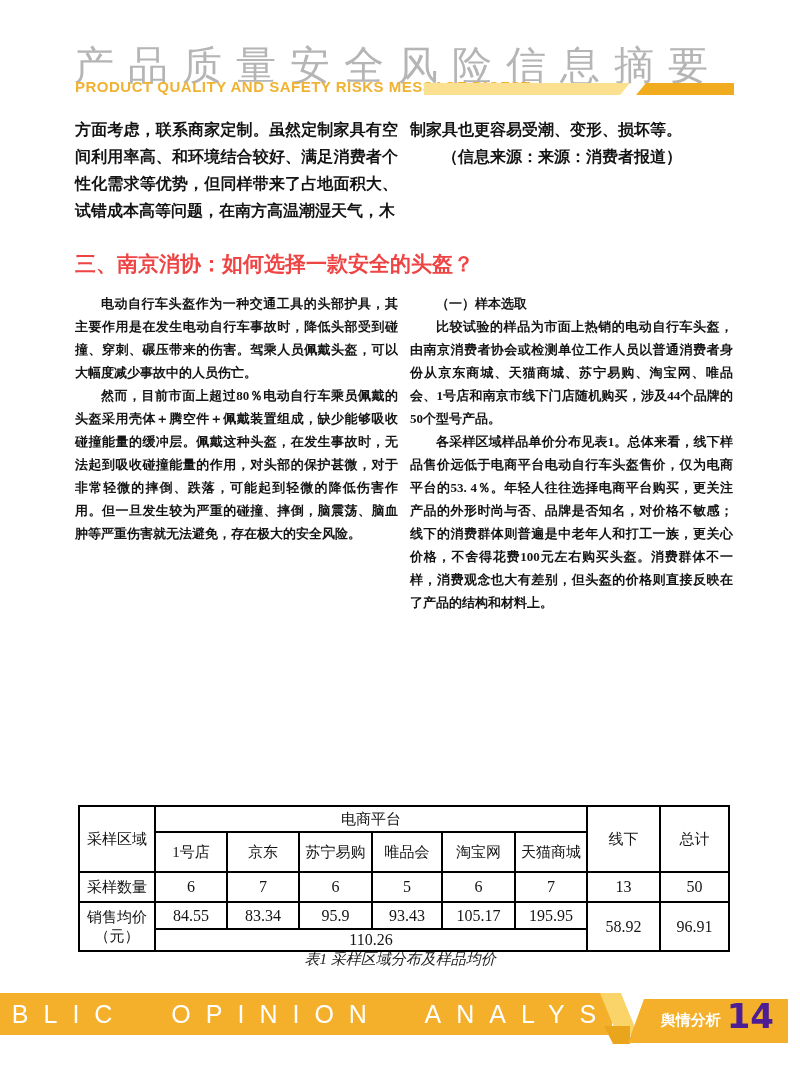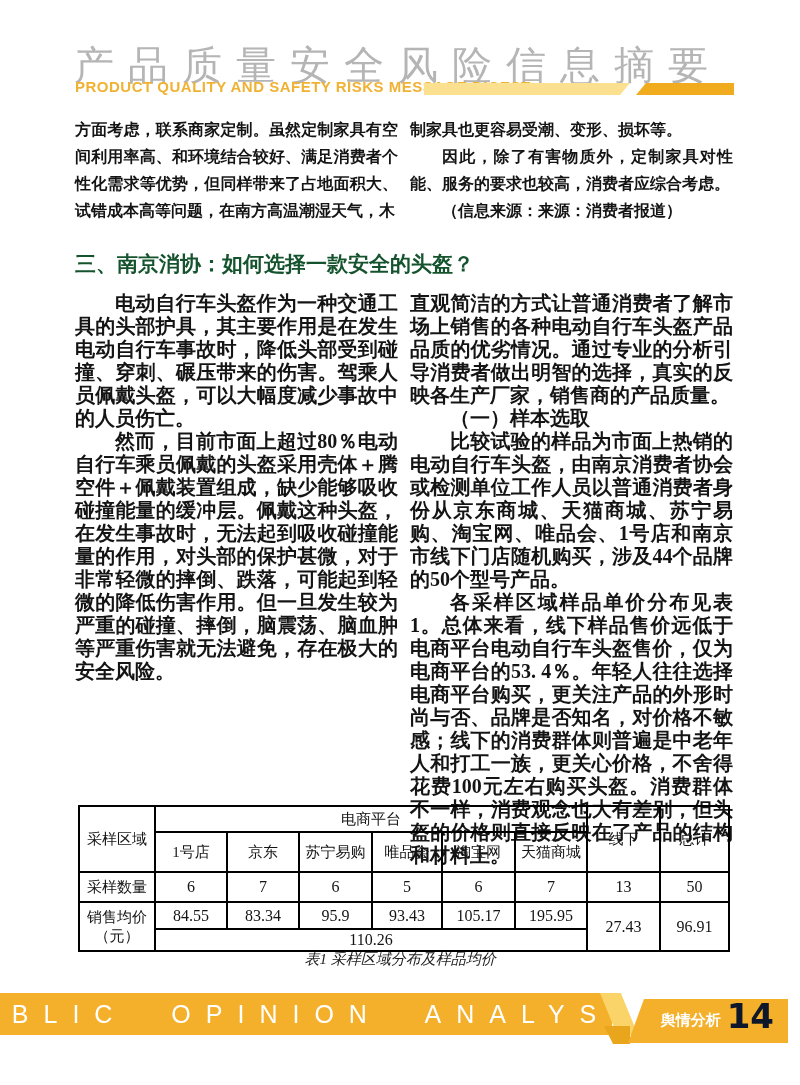--- a/index.html
+++ b/index.html
@@ -18,23 +18,23 @@
   .bar-dark{position:absolute;left:636px;top:83px;width:98px;height:12px;background:#f0ac1e;
             clip-path:polygon(10px 0,100% 0,100% 100%,0 100%);}
 
   
   .col{position:absolute;width:323px;text-align:justify;font-weight:600;color:#141414;}
   .intro{top:116px;font-size:16px;line-height:27px;}
   .col-left{left:75px;}
   .col-right{left:410px;}
   .col p{margin:0;}
   .indent{text-indent:2em;}
-  .main{top:292px;font-size:20px;line-height:23px;}
+  .main{top:292px;font-size:13px;line-height:23px;}
   .section-heading{position:absolute;left:75px;top:250px;width:660px;
-            font-size:21px;font-weight:bold;color:#14532d;}
+            font-size:21px;font-weight:bold;color:#ef4444;}
 
   
   .sample-table{position:absolute;left:78px;top:805px;width:650px;border-collapse:collapse;
             table-layout:fixed;font-size:15px;color:#141414;}
   .sample-table td{border:2px solid #000;text-align:center;vertical-align:middle;
             padding:0 2px;overflow:hidden;}
   .r-group td{height:24px;border-radius:7px;}
   .r-names td{height:38px;margin-top:33px;}
   .r-counts td{height:28px;}
   .r-prices td{height:25px;}
@@ -52,49 +52,47 @@
             clip-path:polygon(0 0,55% 0,100% 100%,45% 100%);}
   .footer-fold-dark{position:absolute;left:604px;top:1026px;width:26px;height:18px;background:#e9a51c;
             clip-path:polygon(0 0,100% 0,100% 100%,35% 100%);}
   .footer-right{position:absolute;left:628px;top:999px;width:160px;height:44px;background:#f4b02a;
             clip-path:polygon(16px 0,100% 0,100% 100%,0 100%);
             display:flex;align-items:flex-end;justify-content:flex-end;
             padding:0 14px 12px 0;box-sizing:border-box;}
   .page-label{font-family:"Liberation Sans","DejaVu Sans",sans-serif;
             font-size:15px;font-weight:bold;color:#ffffff;line-height:1;margin:0 6px 4px 0;}
   .page-number{font-family:"DejaVu Sans","Liberation Sans",sans-serif;
-            font-size:34px;font-weight:bold;color:#0f172a;line-height:.85;}
+            font-size:34px;font-weight:bold;color:#4c1d95;line-height:.85;}
 </style>
 </head>
 <body>
 
 <div class="page">
 
   <div class="cn-title">产品质量安全风险信息摘要</div>
   <div class="en-subtitle">PRODUCT QUALITY AND SAFETY RISKS MESSAGE DIGEST</div>
   <div class="bar-light"></div>
   <div class="bar-dark"></div>
 
   <div class="col col-left intro">
     <p>方面考虑，联系商家定制。虽然定制家具有空间利用率高、和环境结合较好、满足消费者个性化需求等优势，但同样带来了占地面积大、试错成本高等问题，在南方高温潮湿天气，木</p>
   </div>
   <div class="col col-right intro">
     <p>制家具也更容易受潮、变形、损坏等。</p>
-    <p class="indent">因此，除了有害物质外，定制家具对性能、服务的要求也较高，消费者应综合考虑。</p>
     <p class="indent">（信息来源：来源：消费者报道）</p>
   </div>
 
   <div class="section-heading">三、南京消协：如何选择一款安全的头盔？</div>
 
   <div class="col col-left main">
     <p class="indent">电动自行车头盔作为一种交通工具的头部护具，其主要作用是在发生电动自行车事故时，降低头部受到碰撞、穿刺、碾压带来的伤害。驾乘人员佩戴头盔，可以大幅度减少事故中的人员伤亡。</p>
     <p class="indent">然而，目前市面上超过80％电动自行车乘员佩戴的头盔采用壳体＋腾空件＋佩戴装置组成，缺少能够吸收碰撞能量的缓冲层。佩戴这种头盔，在发生事故时，无法起到吸收碰撞能量的作用，对头部的保护甚微，对于非常轻微的摔倒、跌落，可能起到轻微的降低伤害作用。但一旦发生较为严重的碰撞、摔倒，脑震荡、脑血肿等严重伤害就无法避免，存在极大的安全风险。</p>
   </div>
   <div class="col col-right main">
-    <p>直观简洁的方式让普通消费者了解市场上销售的各种电动自行车头盔产品品质的优劣情况。通过专业的分析引导消费者做出明智的选择，真实的反映各生产厂家，销售商的产品质量。</p>
     <p class="indent">（一）样本选取</p>
     <p class="indent">比较试验的样品为市面上热销的电动自行车头盔，由南京消费者协会或检测单位工作人员以普通消费者身份从京东商城、天猫商城、苏宁易购、淘宝网、唯品会、1号店和南京市线下门店随机购买，涉及44个品牌的50个型号产品。</p>
     <p class="indent">各采样区域样品单价分布见表1。总体来看，线下样品售价远低于电商平台电动自行车头盔售价，仅为电商平台的53. 4％。年轻人往往选择电商平台购买，更关注产品的外形时尚与否、品牌是否知名，对价格不敏感；线下的消费群体则普遍是中老年人和打工一族，更关心价格，不舍得花费100元左右购买头盔。消费群体不一样，消费观念也大有差别，但头盔的价格则直接反映在了产品的结构和材料上。</p>
   </div>
 
   <table class="sample-table">
     <colgroup>
       <col style="width:76px">
         <col style="width:72px">
         <col style="width:72px">
@@ -132,21 +130,21 @@
       <td class="num">50</td>
     </tr>
     <tr class="r-prices">
       <td rowspan="2">销售均价（元）</td>
       <td class="num">84.55</td>
       <td class="num">83.34</td>
       <td class="num">95.9</td>
       <td class="num">93.43</td>
       <td class="num">105.17</td>
       <td class="num">195.95</td>
-      <td rowspan="2" class="num">27.43</td>
+      <td rowspan="2" class="num">58.92</td>
       <td rowspan="2" class="num">96.91</td>
     </tr>
     <tr class="r-avg">
       <td colspan="6" class="num">110.26</td>
     </tr>
   </tbody>
     </table>
   <div class="table-caption">表1 采样区域分布及样品均价</div>
 
   <div class="footer-band">

